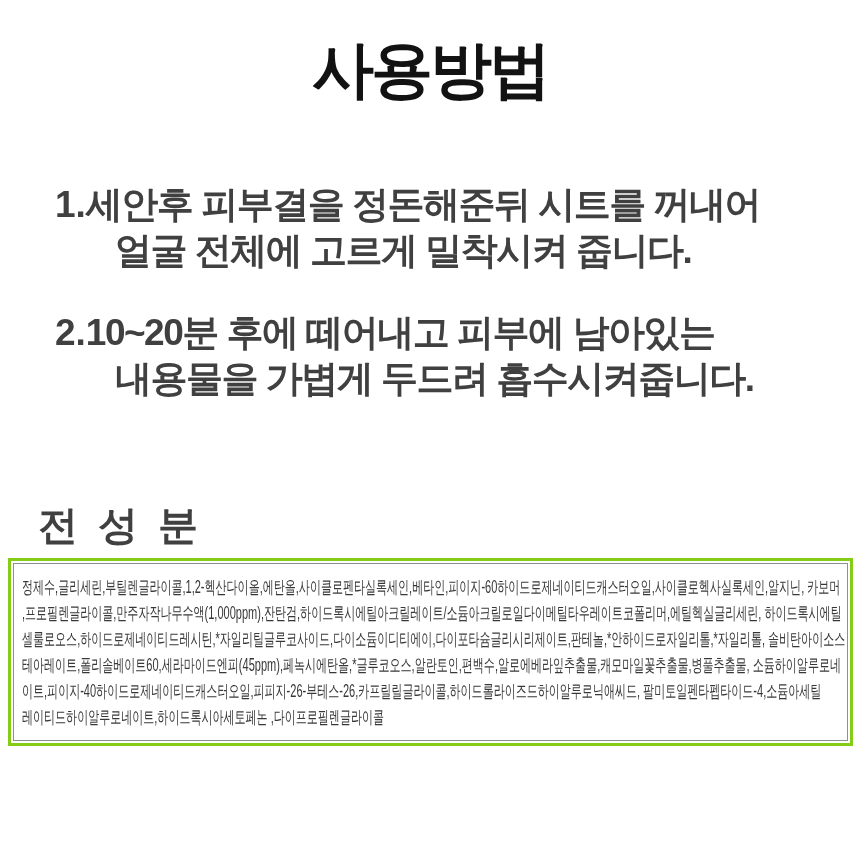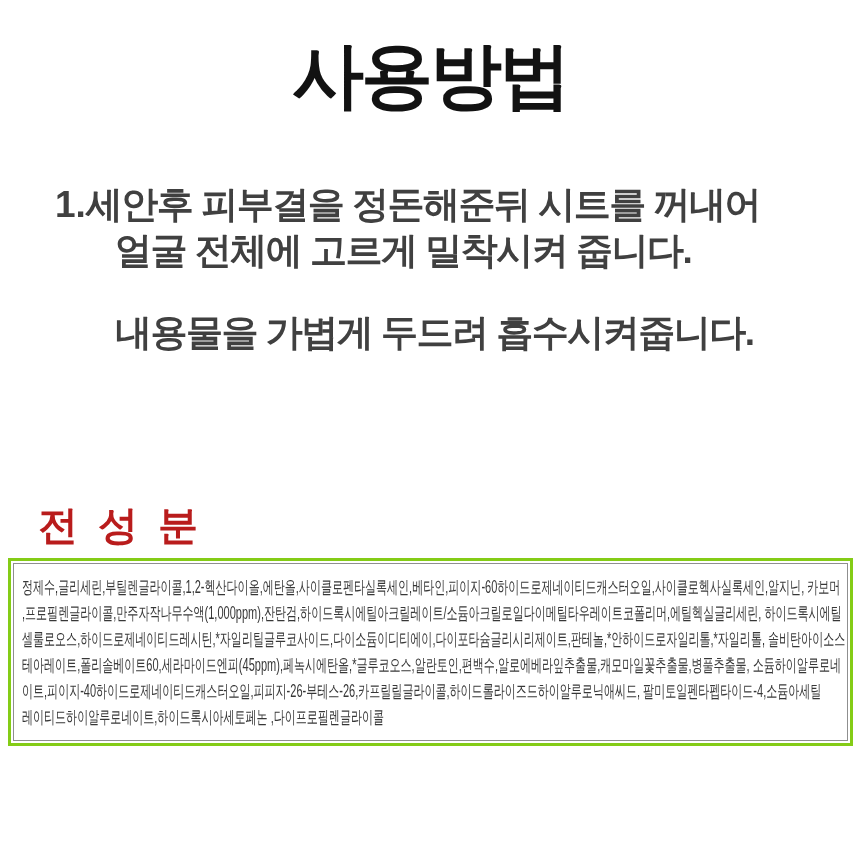--- a/index.html
+++ b/index.html
@@ -17,21 +17,21 @@
     inset: 0;
     background: #ffffff;
   }
   
   .title {
     position: absolute;
     top: 36px;
     left: 0;
     width: 100%;
     text-align: center;
-    font-size: 72px;
+    font-size: 62px;
     line-height: 1.1;
     font-weight: 900;
     letter-spacing: -3px;
     color: #121212;
   }
   
   .instructions {
     position: absolute;
     top: 182px;
     left: 55px;
@@ -46,21 +46,21 @@
   .instr-line2 { margin-left: 60px; }
   .step-number { letter-spacing: 0; }
   
   .ingredients-heading {
     position: absolute;
     top: 498px;
     left: 38px;
     font-size: 40px;
     font-weight: 900;
     letter-spacing: 20px;
-    color: #b91c1c;
+    color: #404040;
   }
   
   .ingredients-box {
     position: absolute;
     left: 8px;
     top: 558px;
     width: 845px;
     height: 188px;
     border: 3px solid #84cc16;
     background: #ffffff;
@@ -90,20 +90,21 @@
 <div class="page">
 
   <h1 class="title">사용방법</h1>
 
   <section class="instructions">
     <div class="instruction">
       <div class="instr-line1"><span class="step-number">1.</span><span>세안후 피부결을 정돈해준뒤 시트를 꺼내어</span></div>
       <div class="instr-line2">얼굴 전체에 고르게 밀착시켜 줍니다.</div>
     </div>
     <div class="instruction">
+      <div class="instr-line1"><span class="step-number">2.</span><span>10~20분 후에 떼어내고 피부에 남아있는</span></div>
       <div class="instr-line2">내용물을 가볍게 두드려 흡수시켜줍니다.</div>
     </div>
   </section>
 
   <h2 class="ingredients-heading">전성분</h2>
 
   <div class="ingredients-box">
     <div class="ingredients-inner">
       <div class="ingredients-text">
         <div class="ing-line">정제수,글리세린,부틸렌글라이콜,1,2-헥산다이올,에탄올,사이클로펜타실록세인,베타인,피이지-60하이드로제네이티드캐스터오일,사이클로헥사실록세인,알지닌, 카보머</div>

